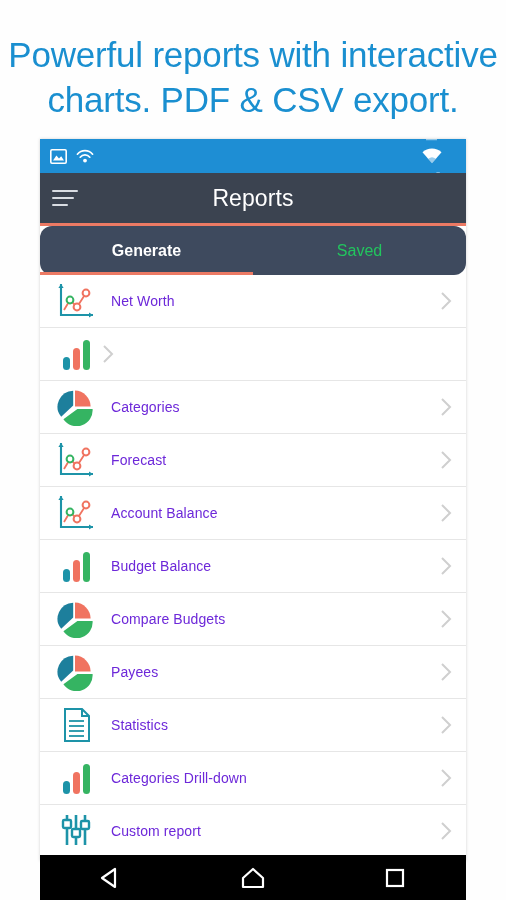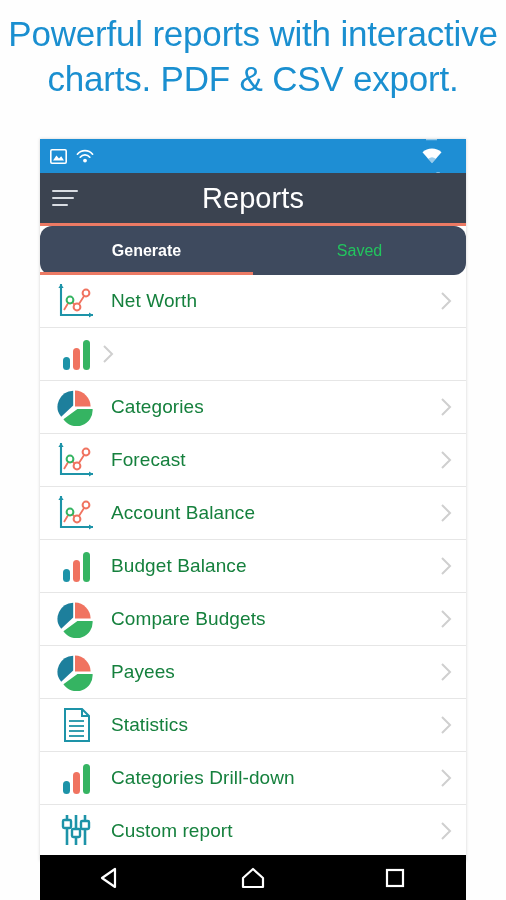--- a/index.html
+++ b/index.html
@@ -12,21 +12,21 @@
 
   .page {
     position: relative;
     width: 506px; height: 900px;
     background: #fefefe;
   }
 
   
   .headline {
     position: absolute;
-    left: 0; top: 11px;
+    left: 0; top: 32px;
     width: 506px;
     text-align: center;
     color: #1a8fd0;
     font-size: 35px;
     line-height: 45px;
     font-weight: 400;
     letter-spacing: -0.2px;
   }
   .headline .l2 { display: block; }
 
@@ -80,21 +80,21 @@
     display: block; height: 2px; background: #d9dde3; border-radius: 1px;
   }
   .hamburger i:nth-child(1) { width: 26px; }
   .hamburger i:nth-child(2) { width: 22px; }
   .hamburger i:nth-child(3) { width: 16px; }
   .tb-title {
     position: absolute;
     left: 0; right: 0;
     text-align: center;
     color: #ffffff;
-    font-size: 29px;
+    font-size: 23px;
     font-weight: 400;
     letter-spacing: 0.1px;
   }
 
   
   .tabbar {
     position: relative;
     height: 49px;
     background: #3e4a5e;
     display: flex;
@@ -131,22 +131,22 @@
     padding-right: 14px;
     background: #ffffff;
   }
   .row-icon {
     width: 52px; height: 44px;
     flex: 0 0 52px;
     display: flex; align-items: center; justify-content: center;
   }
   .row-label {
     flex: 1 1 auto;
-    font-size: 19px;
-    color: #15803d;
+    font-size: 14px;
+    color: #6d28d9;
     padding-left: 9px;
     letter-spacing: 0.1px;
     white-space: nowrap;
   }
   .chev { flex: 0 0 auto; display: block; }
 
   
   .navbar {
     position: absolute;
     left: 40px; top: 855px;

